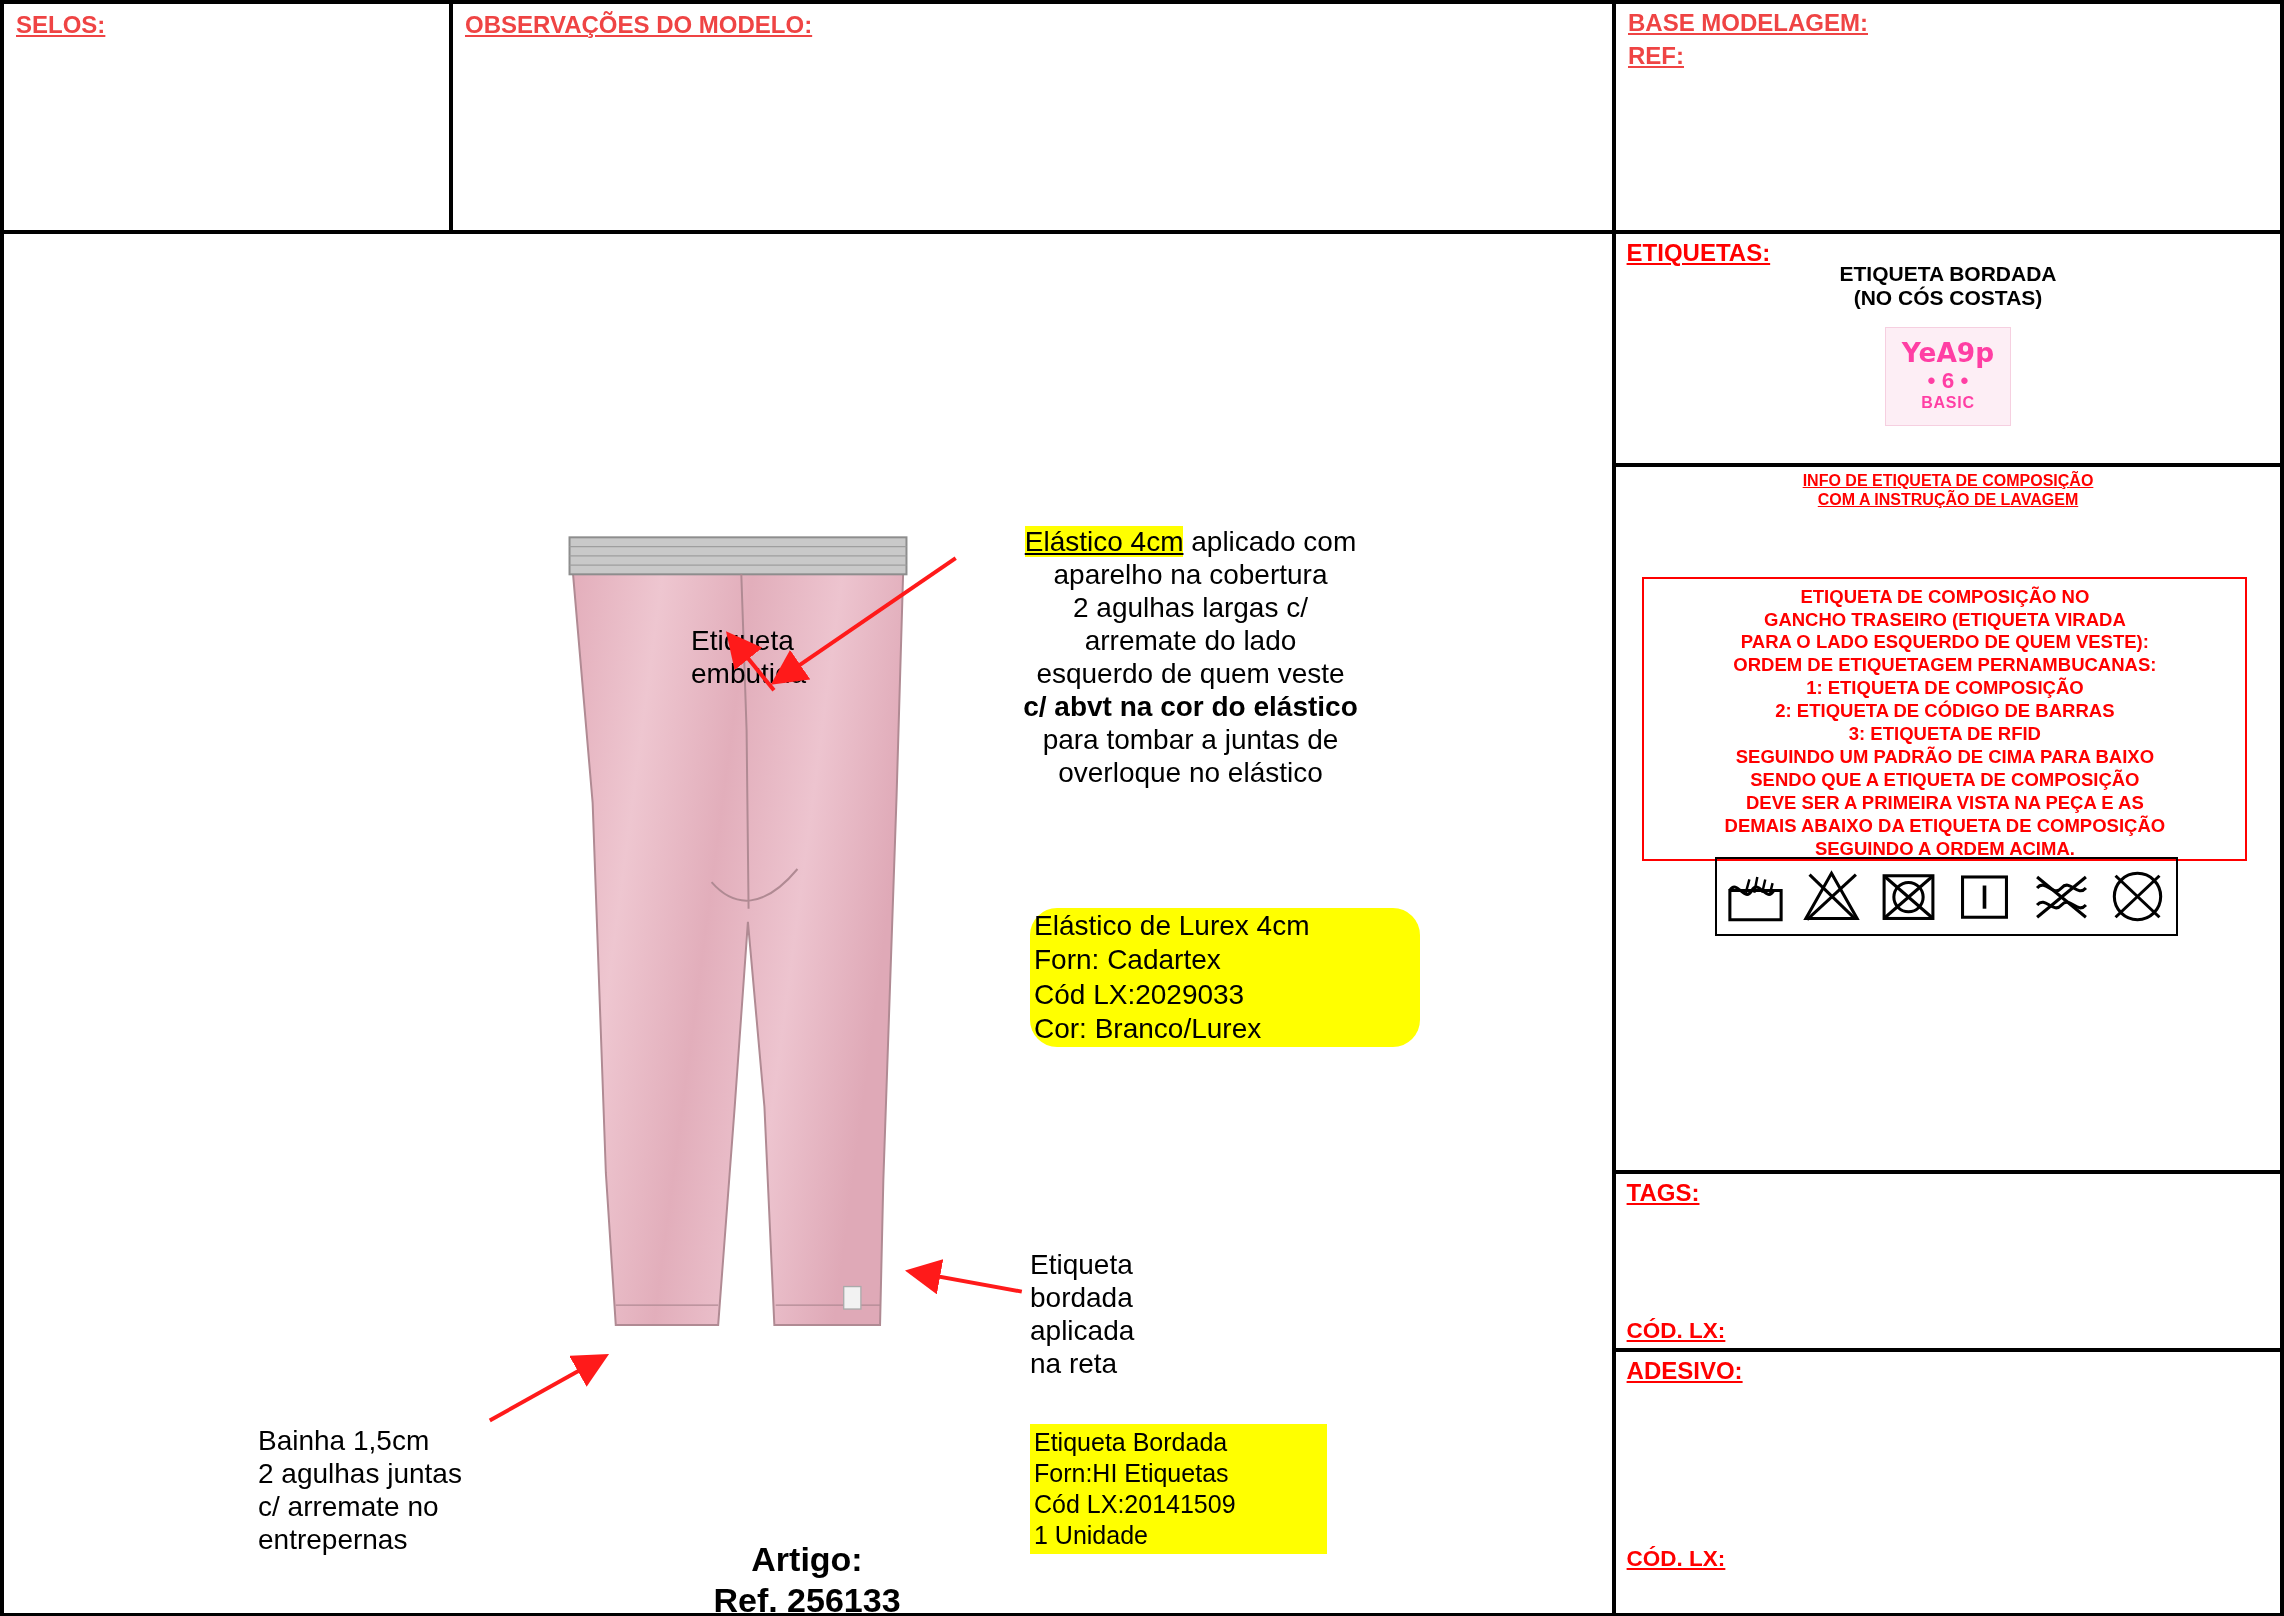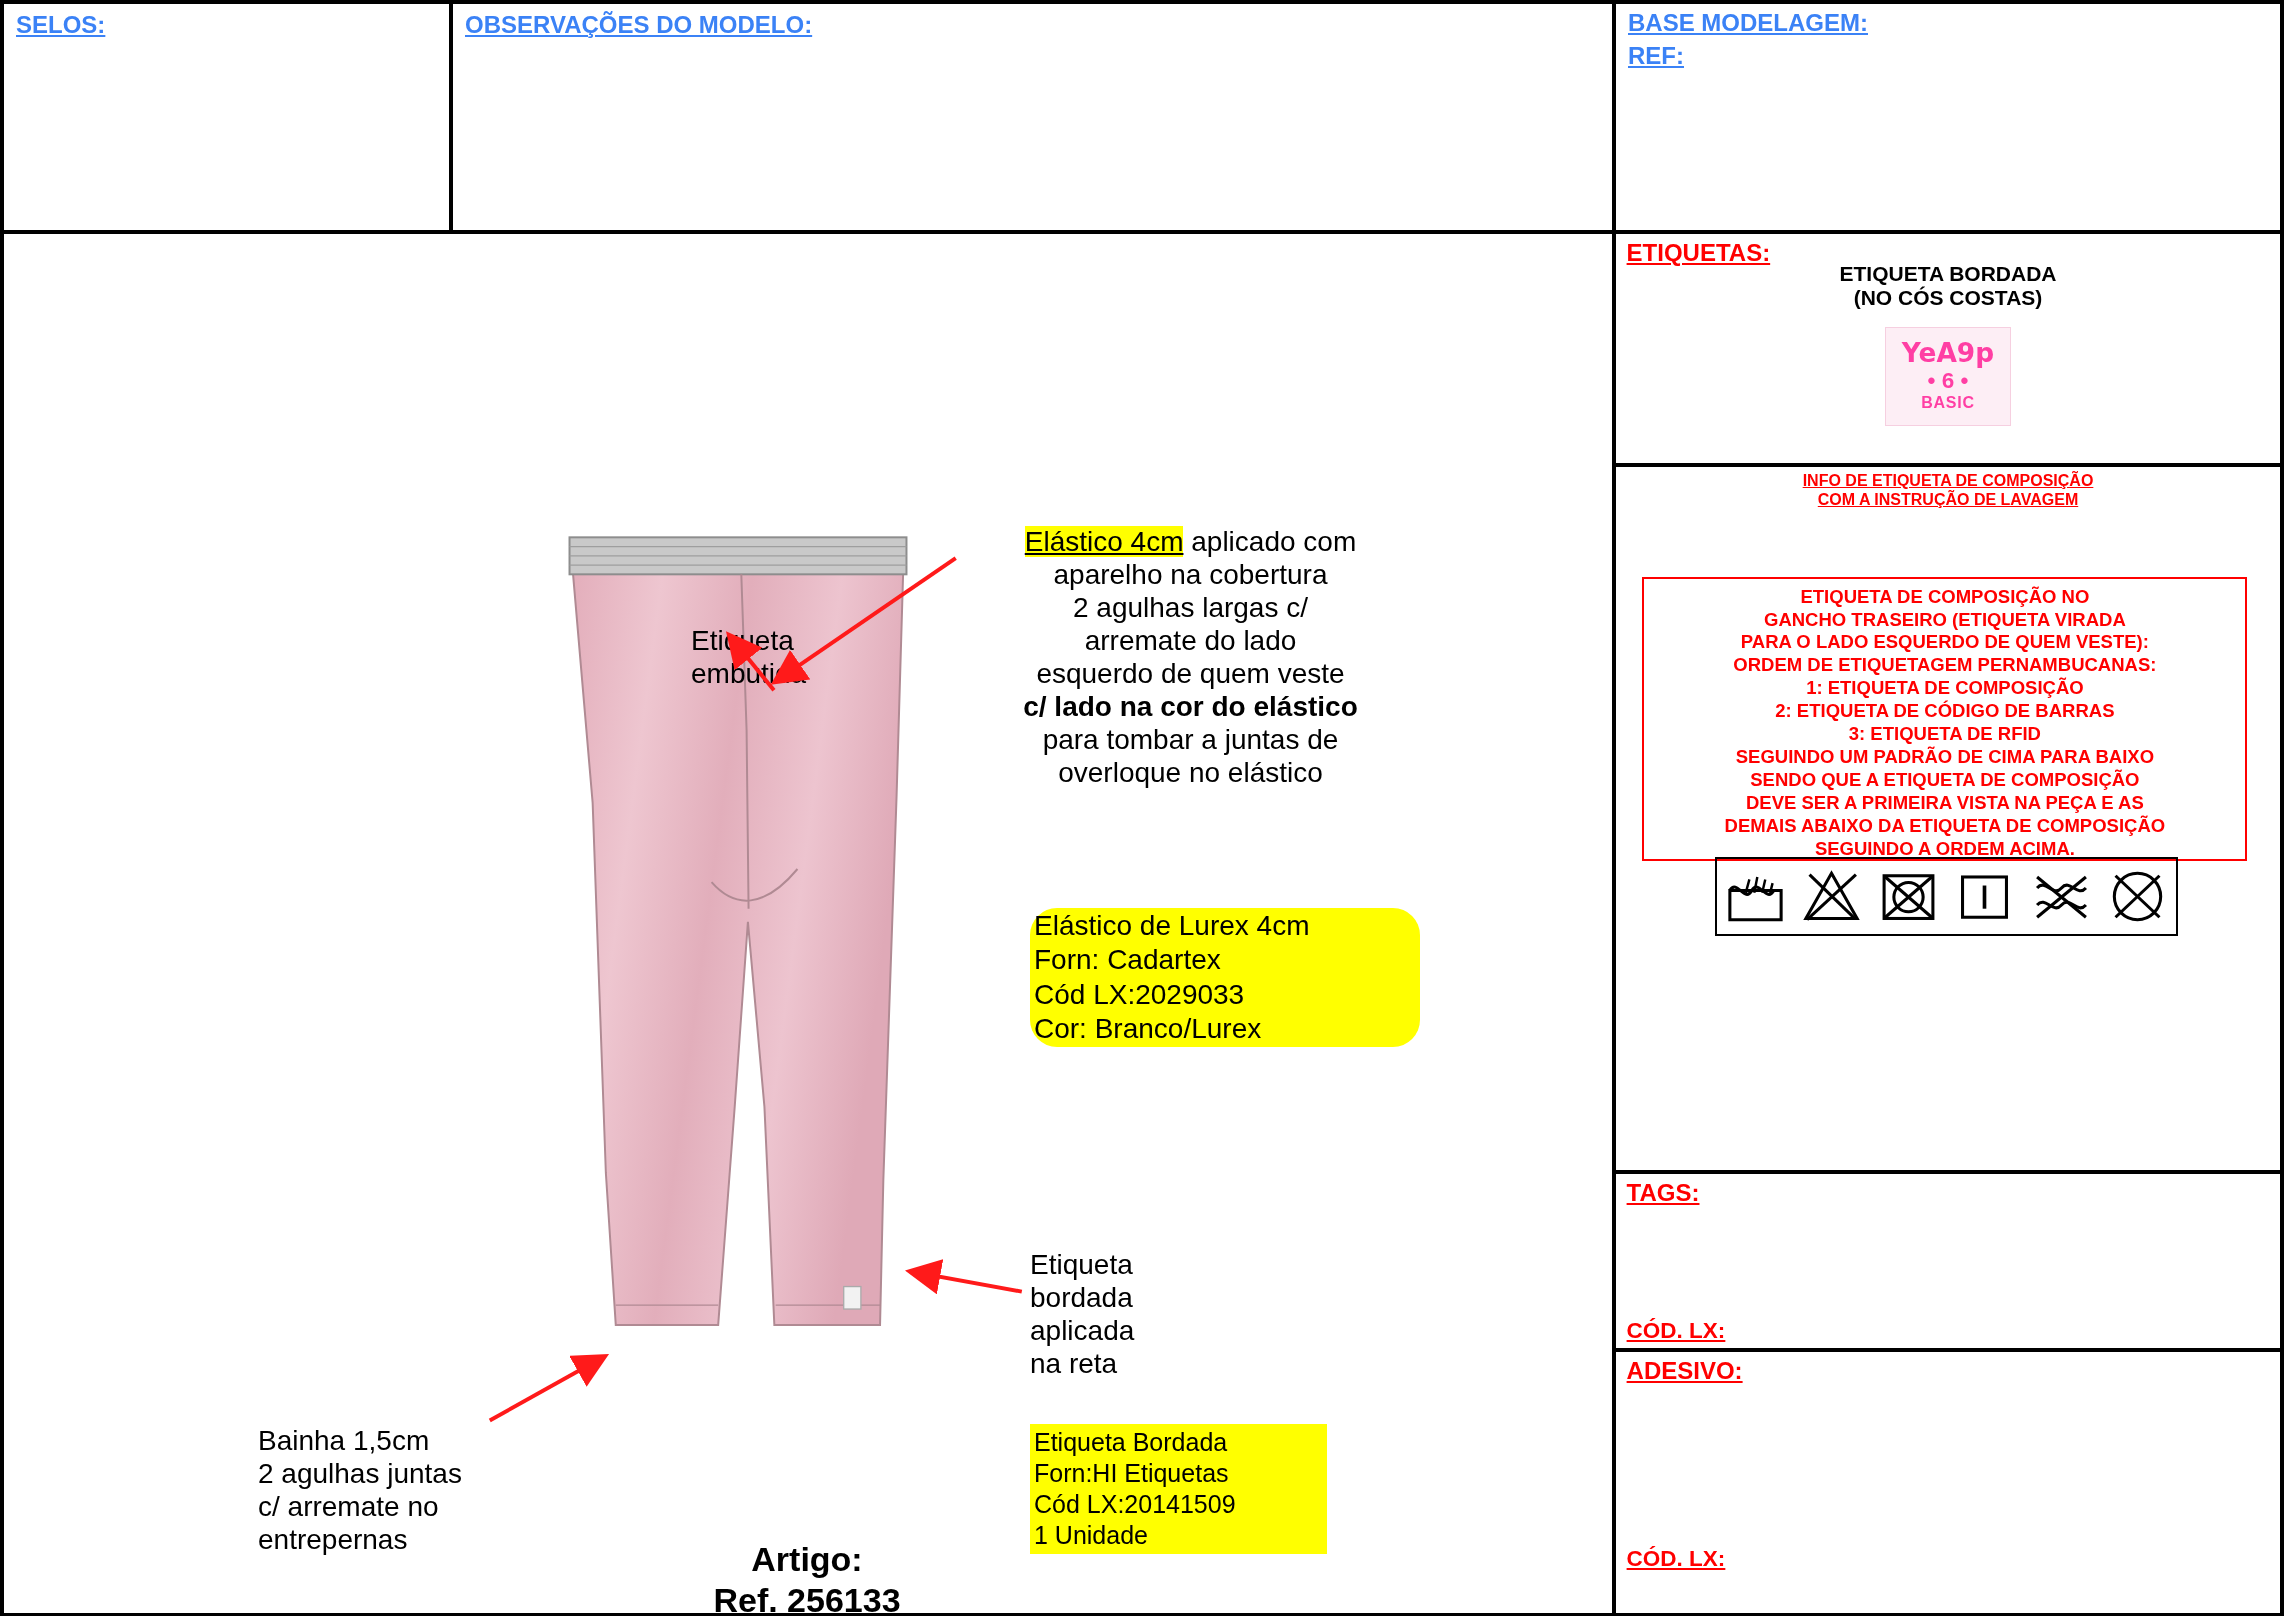--- a/index.html
+++ b/index.html
@@ -38,21 +38,21 @@
     border-bottom: 4px solid #000;
     position: relative;
   }
   .cell-base {
     width: 664px;
     height: 100%;
     border-bottom: 4px solid #000;
     position: relative;
   }
   .label-red {
-    color: #3b82f6;
+    color: #ef4444;
     font-weight: bold;
     font-size: 24px;
     text-decoration: underline;
     white-space: nowrap;
   }
   .cell-selos .label-red { position: absolute; left: 12px; top: 6.6px; }
   .cell-obs .label-red { position: absolute; left: 12px; top: 6.6px; }
   .cell-base .lbl1 { position: absolute; left: 12px; top: 5.3px; }
   .cell-base .lbl2 { position: absolute; left: 12px; top: 38px; }
 
@@ -261,21 +261,21 @@
 embutida</div>
 
       <div class="txt" id="callout-elastico">
         <div style="text-align:left; display:inline-block;">
           <span class="hl-yellow bold" style="text-decoration:underline">Elástico 4cm</span><span> aplicado com</span>
         </div>
         <div>aparelho na cobertura</div>
         <div>2 agulhas largas c/</div>
         <div>arremate do lado</div>
         <div>esquerdo de quem veste</div>
-        <div class="line-bold">c/ lado na cor do elástico</div>
+        <div class="line-bold">c/ abvt na cor do elástico</div>
         <div>para tombar a juntas de</div>
         <div>overloque no elástico</div>
       </div>
 
       <div id="box-lurex">
         <div>Elástico de Lurex 4cm</div>
         <div>Forn: Cadartex</div>
         <div>Cód LX:2029033</div>
         <div>Cor: Branco/Lurex</div>
       </div>

